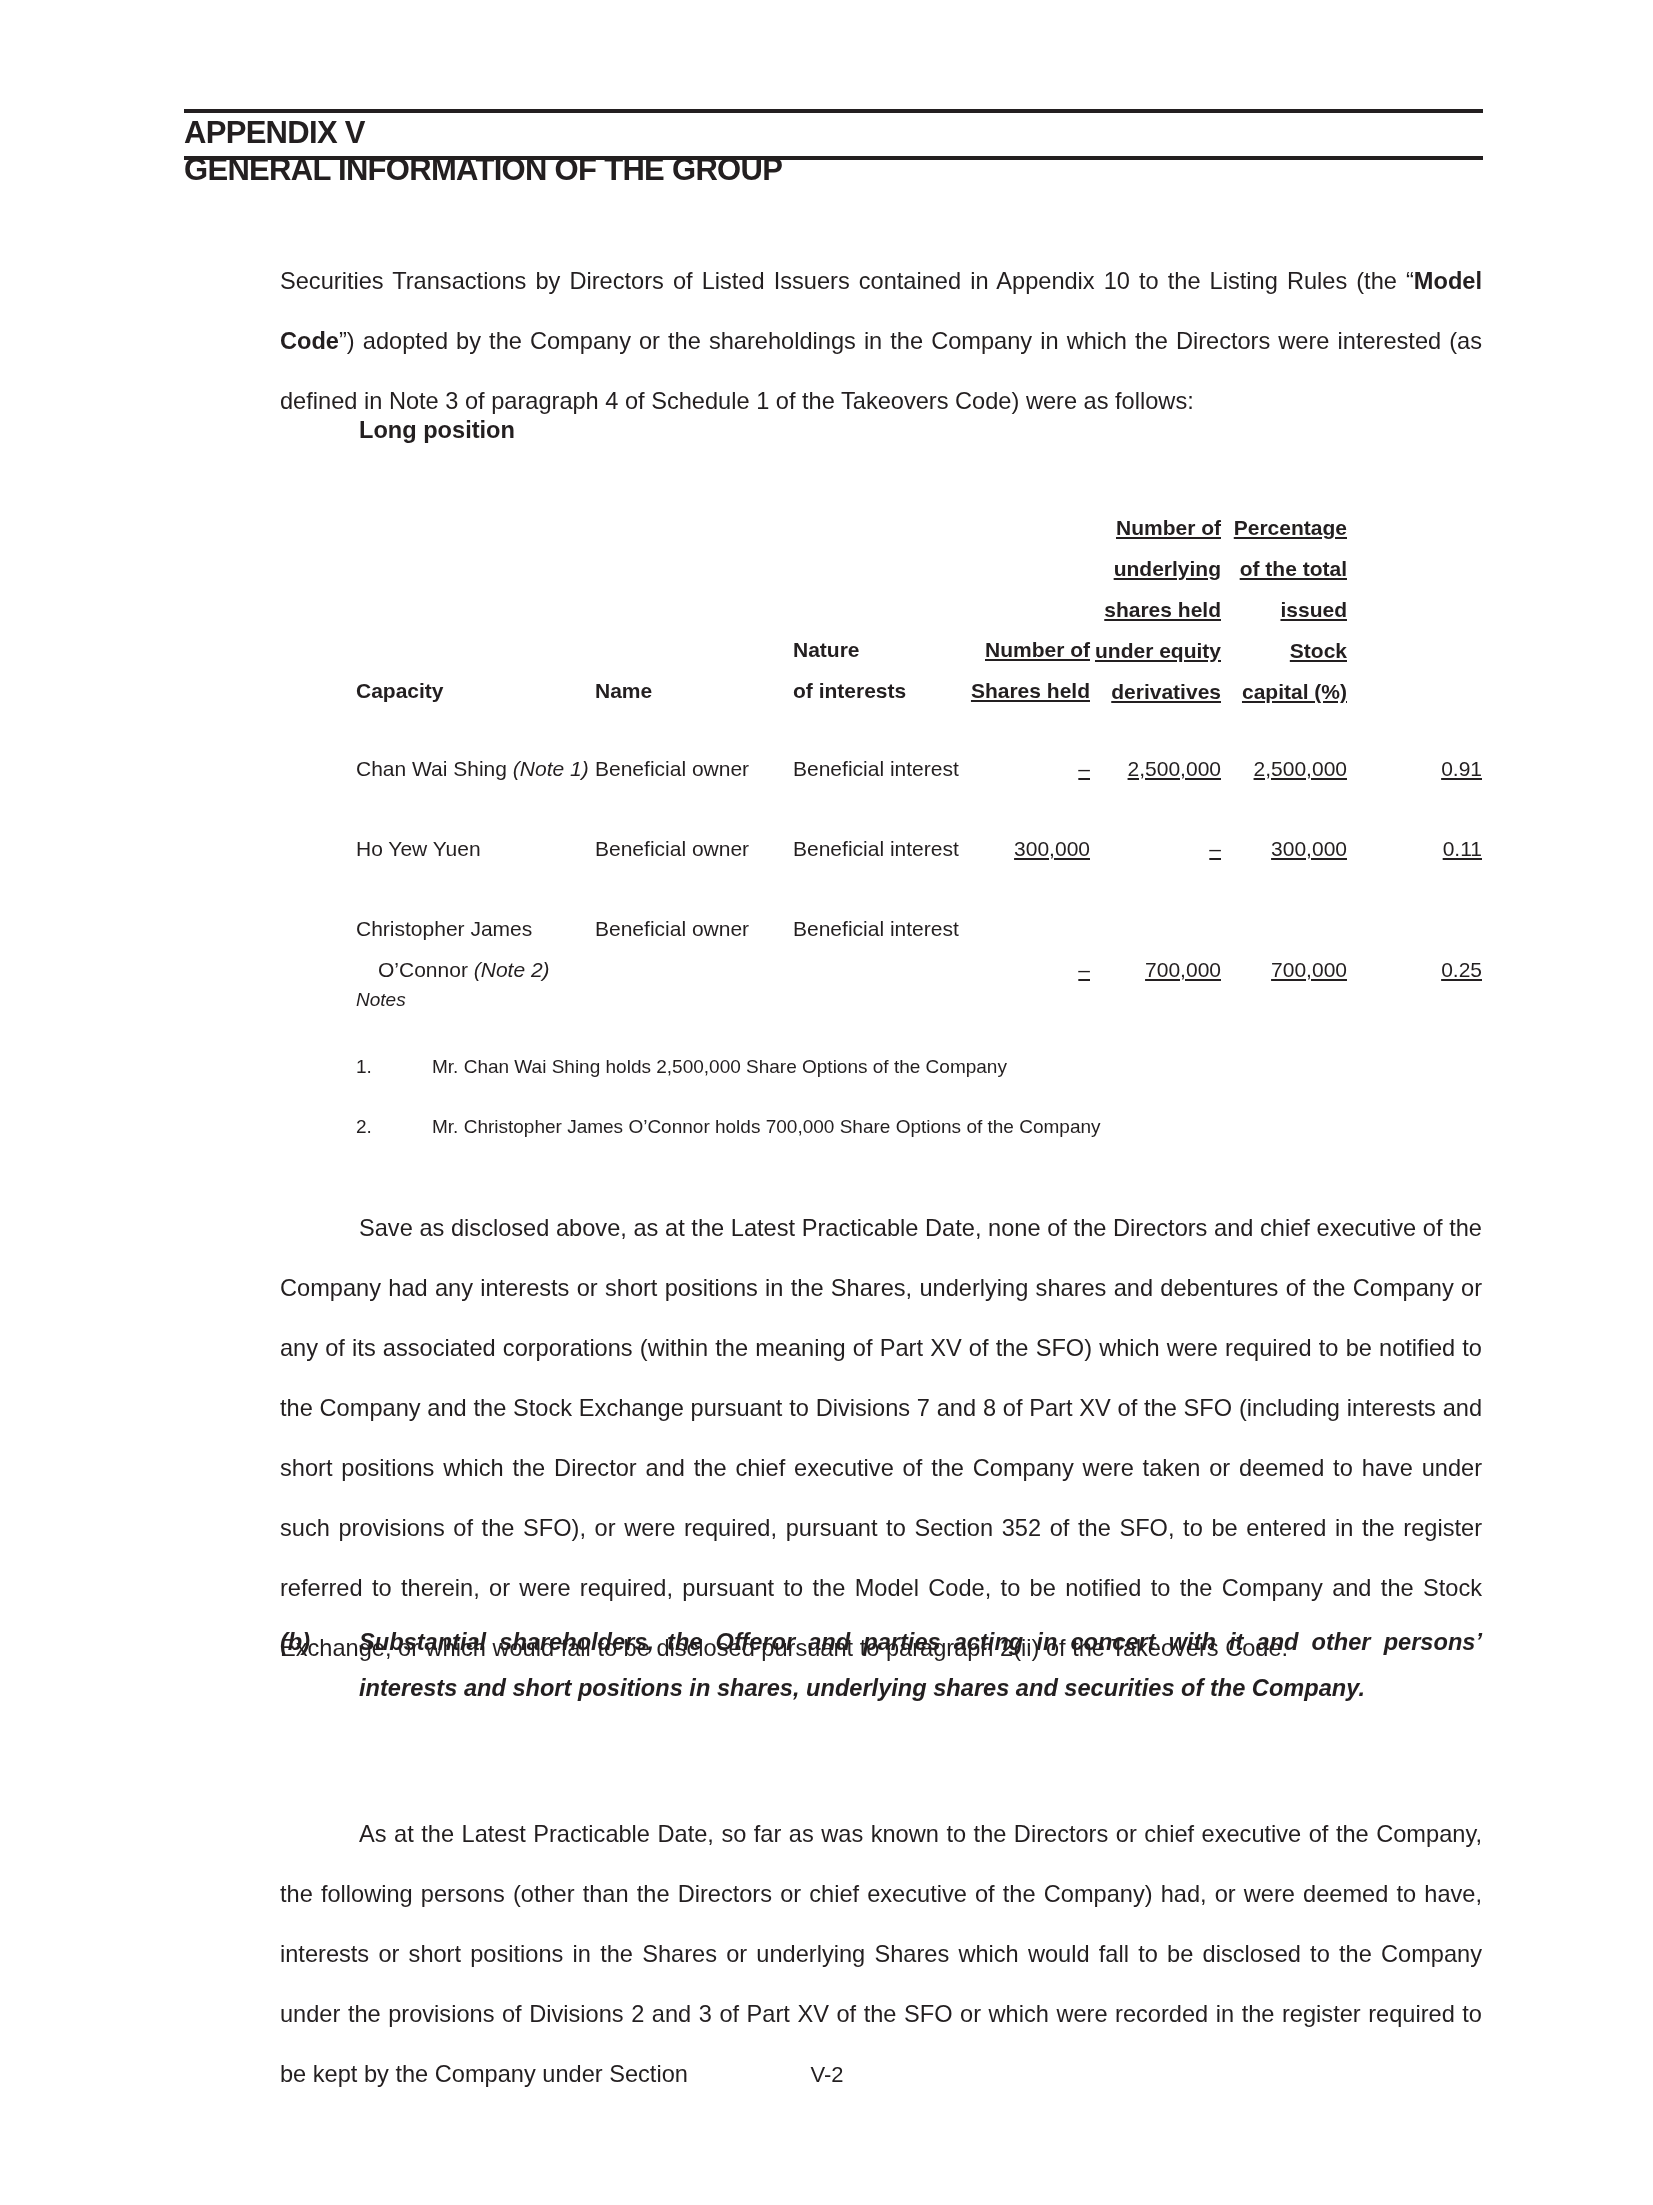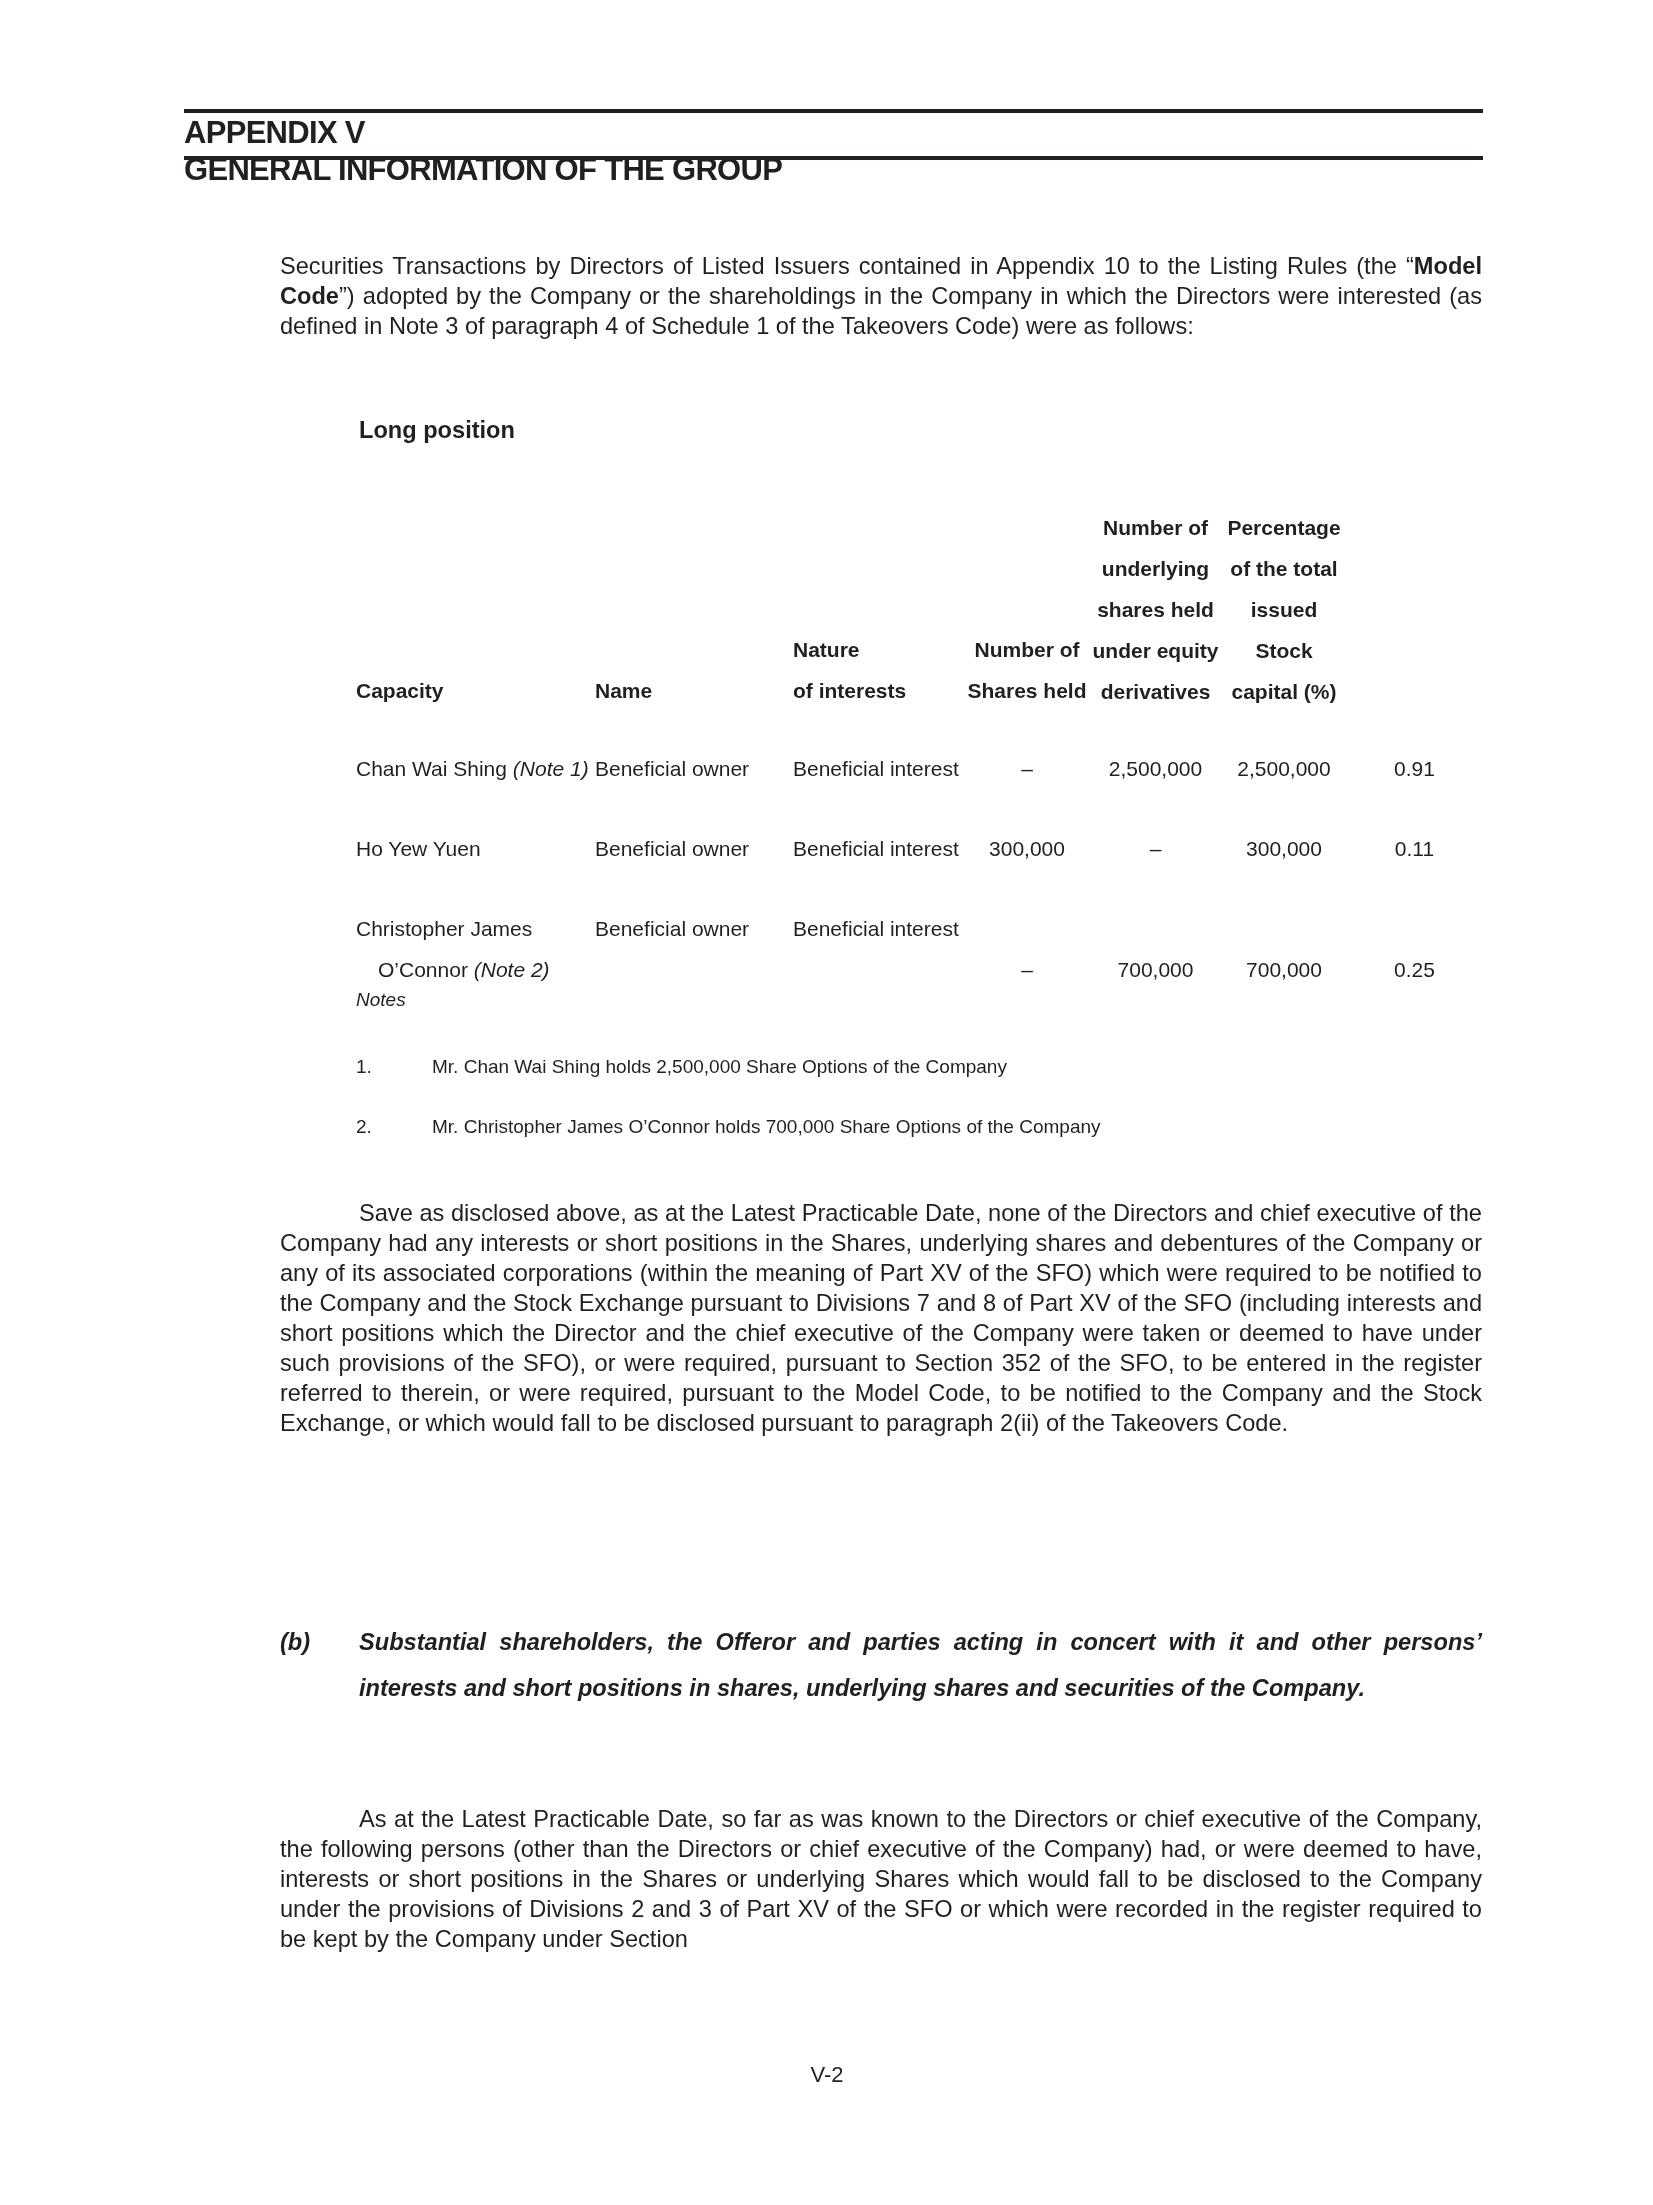--- a/index.html
+++ b/index.html
@@ -40,21 +40,21 @@
     line-height: 37px;
     white-space: nowrap;
     flex-direction: column;
   }
   
   .para {
     position: absolute;
     left: 280px;
     width: 1202px;
     font-size: 23.6px;
-    line-height: 30px;
+    line-height: 60px;
     text-align: justify;
   }
   .para-intro { top: 227px; }
   .para-save  { top: 1174px; text-indent: 79px; }
   .para-asat  { top: 1780px; text-indent: 79px; }
   .bold { font-weight: bold; }
   .italic { font-style: italic; }
   .subheading {
     position: absolute;
     left: 359px;
@@ -77,21 +77,21 @@
     align-items: start;
   }
   .thead .cell {
     display: flex;
     flex-direction: column;
     justify-content: flex-end;
     font-weight: bold;
     min-height: 204px;
   }
   .cell { white-space: nowrap; }
-  .cell.num { text-align: center; }
+  .cell.num { text-align: right; text-decoration: underline; }
   .trow { margin-top: 39px; }
   .trow-first { margin-top: 36px; }
   .trow-tall { min-height: 81px; }
   .trow-tall .vbottom { align-self: end; }
   .name-line2 { padding-left: 22px; }
   
   .notes {
     position: absolute;
     left: 356px;
     width: 1126px;

